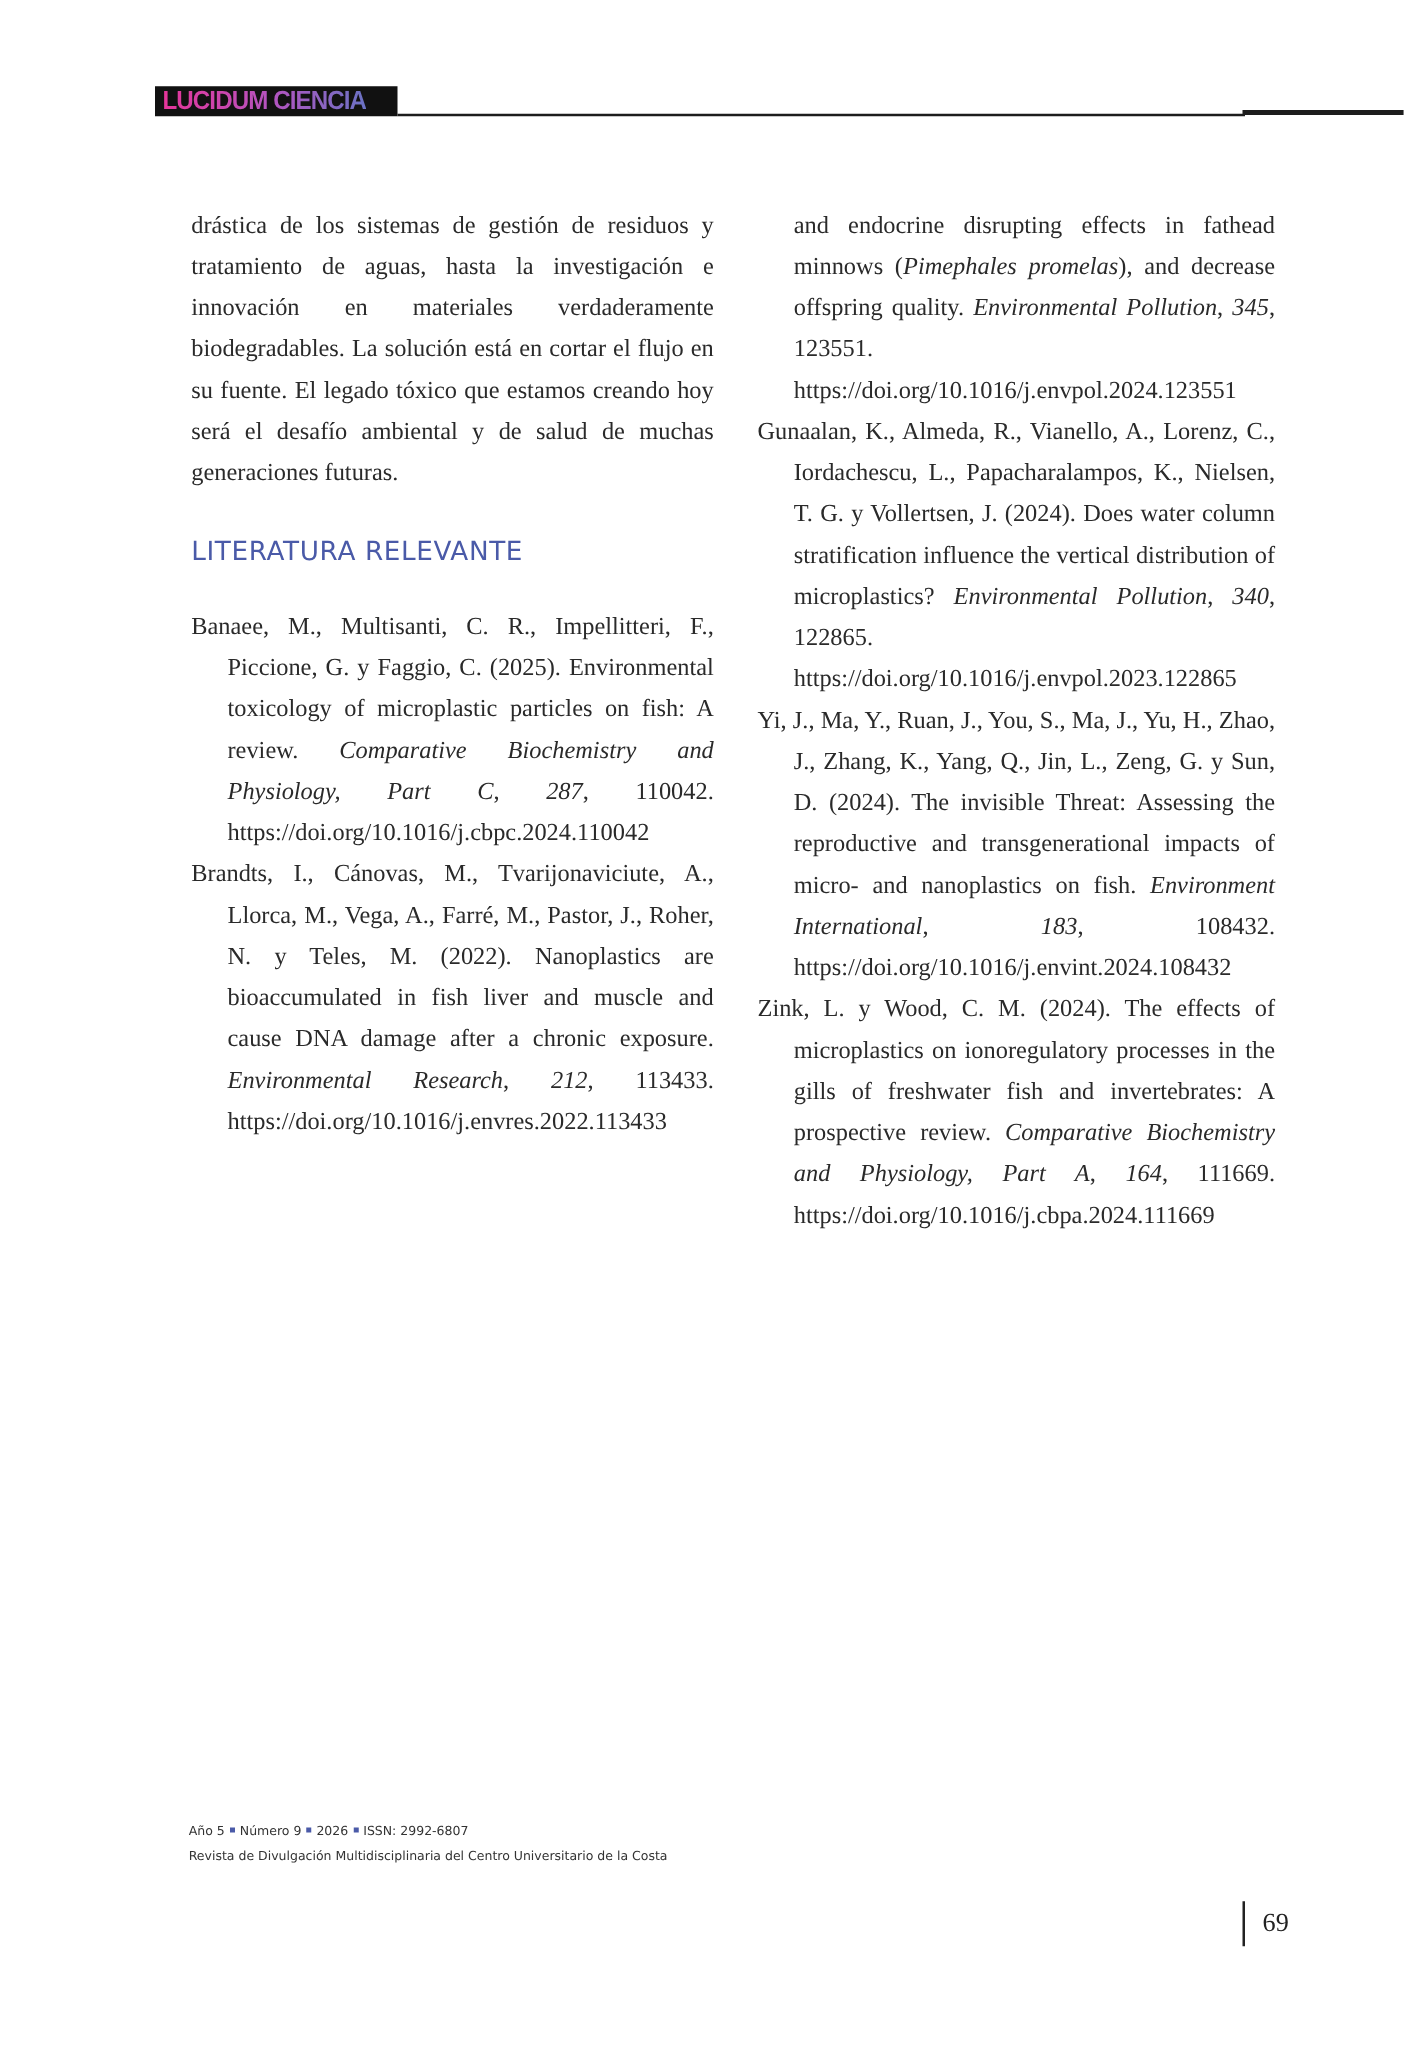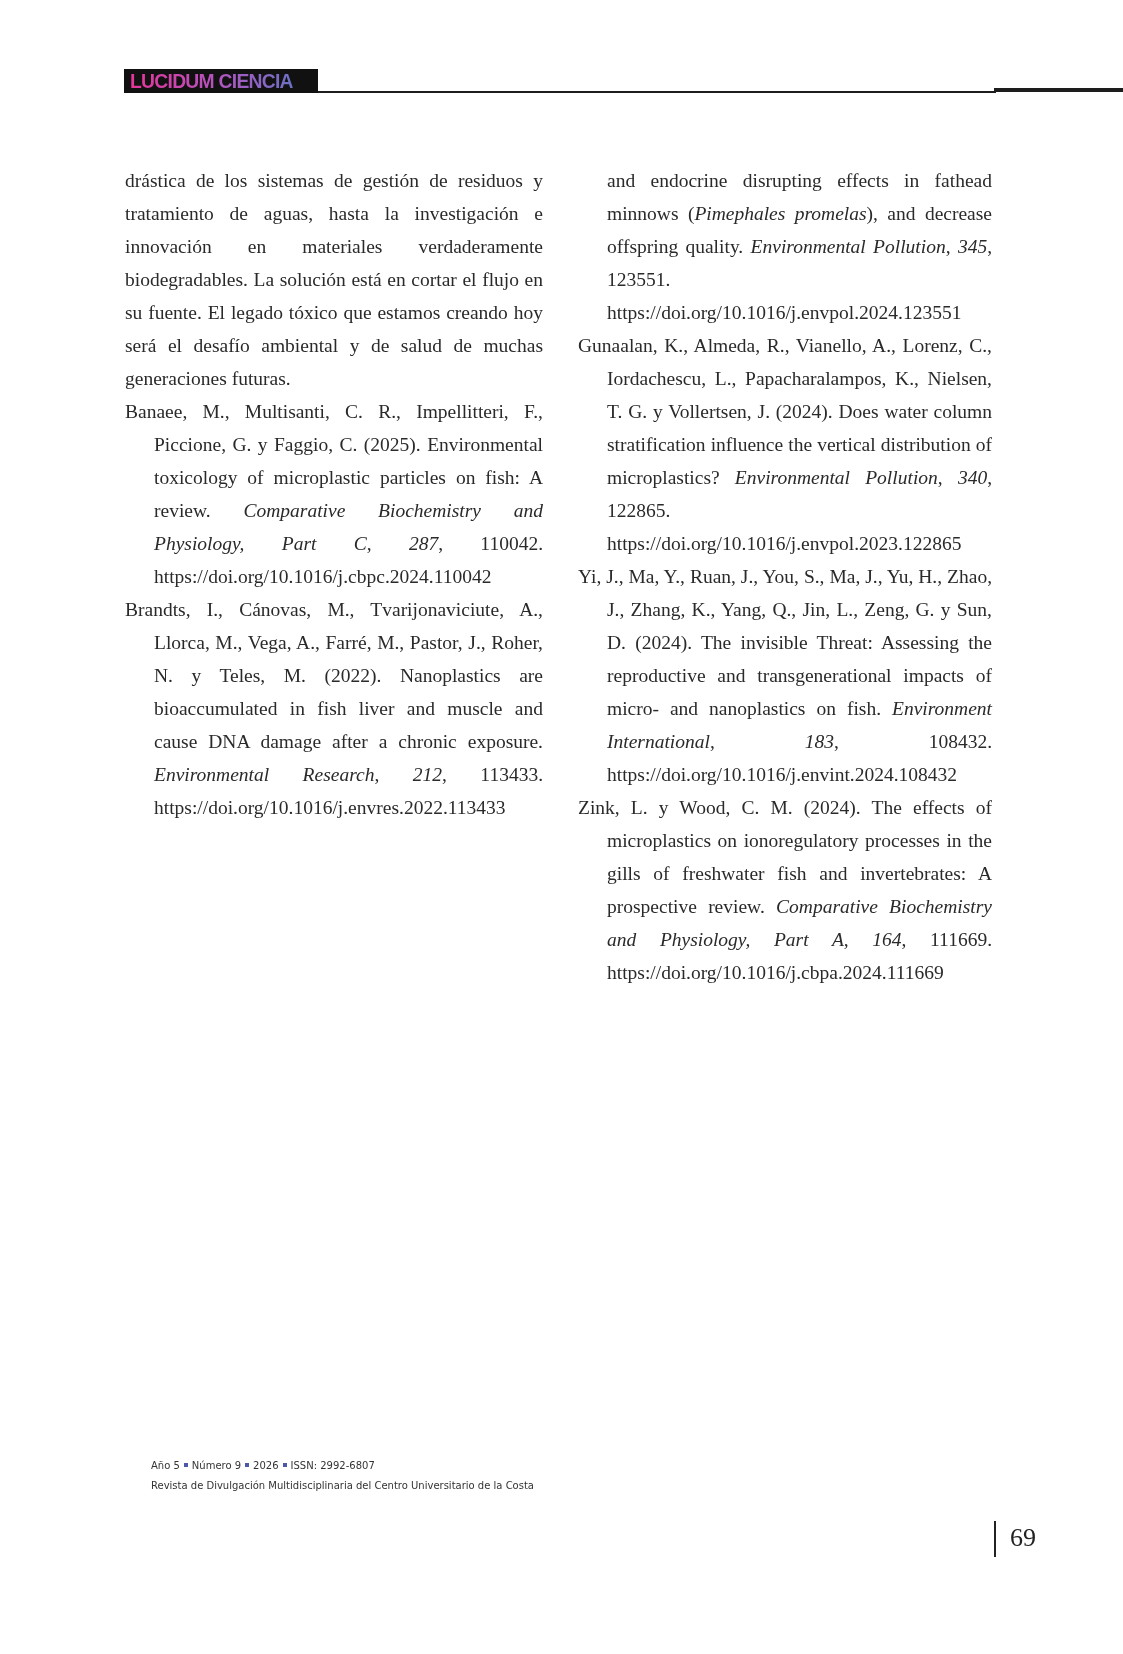--- a/index.html
+++ b/index.html
@@ -22,20 +22,21 @@
   }
   .header-bar {
     position: absolute; left: 994px; top: 88px; width: 129px; height: 4px; background: #1d1d1d;
   }
 
   .col {
     position: absolute; top: 164px;
     font-family: "Liberation Serif", "DejaVu Serif", serif;
     font-size: 19.5px; line-height: 33px; color: #2a2a2a;
     text-align: justify;
+    margin-left: 28px;
   }
   .col-left { left: 125px; width: 418px; }
   .col-right { left: 578px; width: 414px; }
 
   .para { margin: 0; hyphens: auto; }
   .section-heading {
     margin: 32px 0 30px 0;
     font-family: "DejaVu Sans", sans-serif; font-size: 21px; line-height: 28px;
     color: #4a5aa8; letter-spacing: 0.5px; font-weight: normal;
   }
@@ -51,35 +52,36 @@
   }
   .footer .dot {
     display: inline-block; width: 4px; height: 4px; background: #4a5aa8;
     vertical-align: middle; margin: 0 4px 2px 4px;
   }
   .page-divider {
     position: absolute; left: 994px; top: 1521px; width: 2px; height: 36px; background: #222222;
   }
   .page-number {
     position: absolute; left: 1010px; top: 1524px;
-    font-family: "Liberation Serif", serif; font-size: 26px; color: #222222; line-height: 28px;
+    font-family: "Liberation Serif", serif; font-size: 21px; color: #222222; line-height: 28px;
   }
 </style>
 </head>
 <body>
 
 <div class="header-box">
   <span class="header-title">LUCIDUM CIENCIA</span>
 </div>
 <div class="header-rule"></div>
 <div class="header-bar"></div>
 
 <div class="col col-left">
   <p class="para">drástica de los sistemas de gestión de residuos y tratamiento de aguas, hasta la investigación e innovación en materiales verdaderamente biodegradables. La solución está en cortar el flujo en su fuente. El legado tóxico que estamos creando hoy será el desafío ambiental y de salud de muchas generaciones futuras.</p>
 
+  <h2 class="section-heading">LITERATURA RELEVANTE</h2>
 
   <p class="ref">
     <span>Banaee, M., Multisanti, C. R., Impellitteri, F., Piccione, G. y Faggio, C. (2025).</span>
     <span>Environmental toxicology of microplastic particles on fish: A review.</span>
     <em>Comparative Biochemistry and Physiology, Part C</em>,
     <em>287</em>,
     <span>110042.</span>
     <span>https://doi.org/10.1016/j.cbpc.2024.110042</span>
   </p>
 

